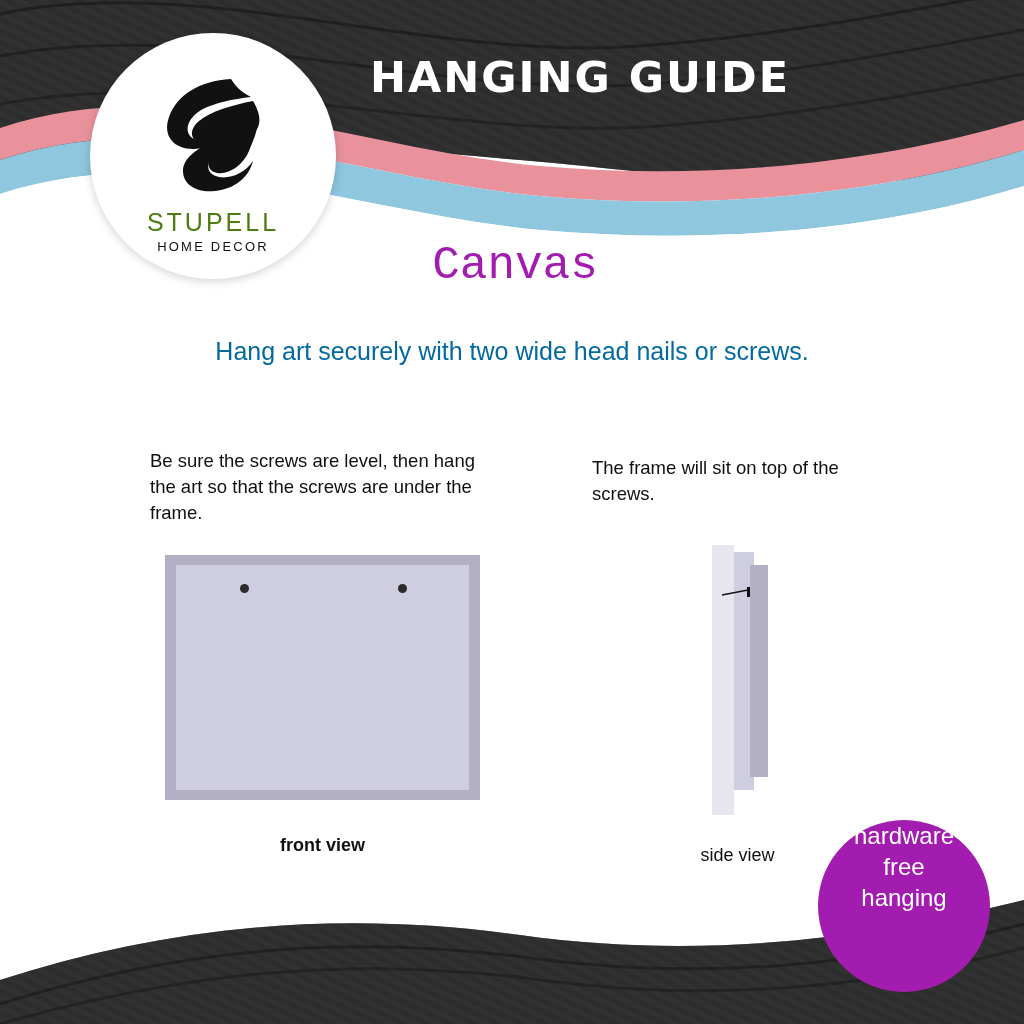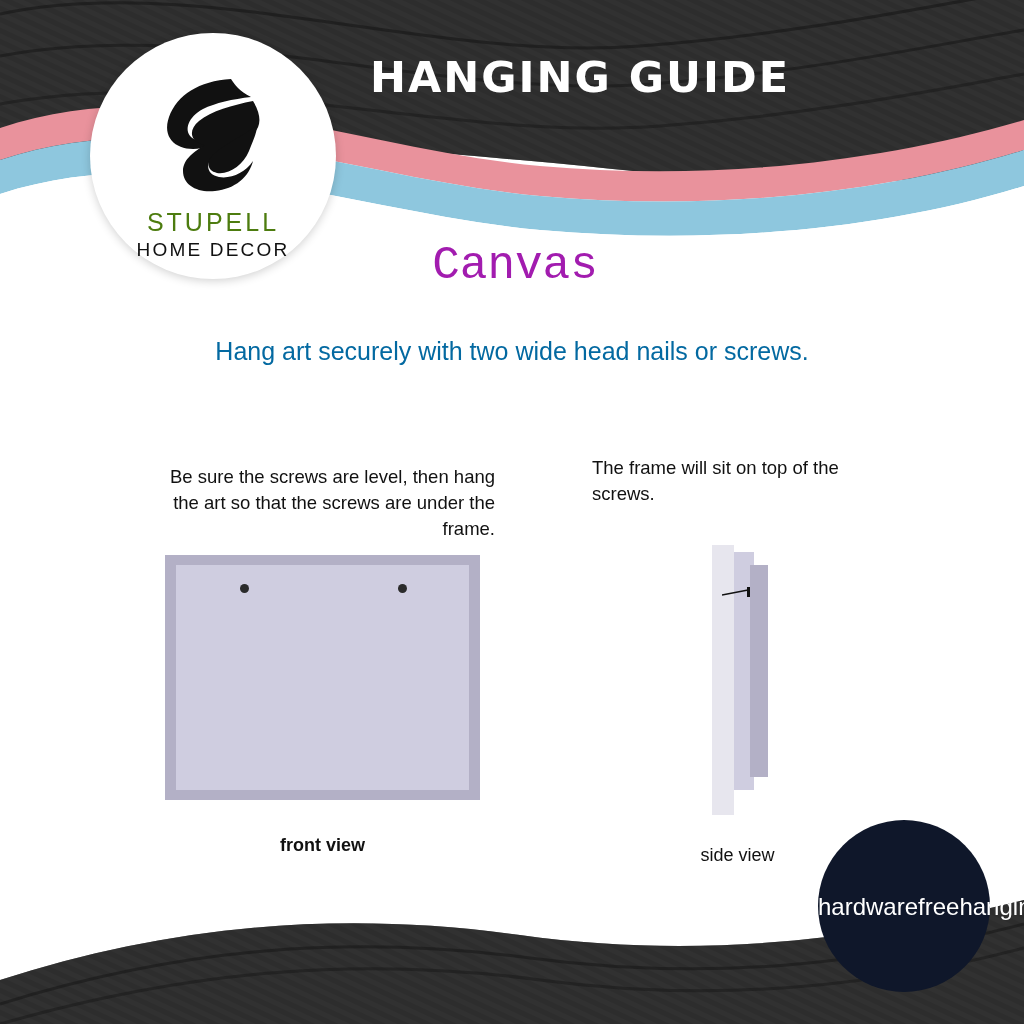--- a/index.html
+++ b/index.html
@@ -73,21 +73,21 @@
     letter-spacing: 3px;
     color: #4d7c0f;
     font-family: "Liberation Sans", sans-serif;
   }
   .logo-sub {
     position: absolute;
     left: 0;
     top: 206px;
     width: 100%;
     text-align: center;
-    font-size: 19px;
+    font-size: 13px;
     letter-spacing: 2.2px;
     color: #111111;
     font-family: "Liberation Sans", sans-serif;
   }
 
   
   .product-type {
     position: absolute;
     left: 350px;
     top: 240px;
@@ -112,22 +112,21 @@
     position: absolute;
     font-size: 18.5px;
     line-height: 26px;
     color: #111111;
     text-align: left;
   }
   .cap-front {
     left: 150px;
     top: 448px;
     width: 345px;
-    text-align: right;
-    margin-top: 16px;
+    text-align: left;
   }
   .cap-side {
     left: 592px;
     top: 455px;
     width: 290px;
   }
 
   
   .front-frame {
     position: absolute;
@@ -198,25 +197,25 @@
   }
 
   
   .hw-badge {
     position: absolute;
     left: 818px;
     top: 820px;
     width: 172px;
     height: 172px;
     border-radius: 50%;
-    background: #0f172a;
+    background: #a21caf;
     display: flex;
-    flex-direction: row;
+    flex-direction: column;
     align-items: center;
-    justify-content: space-between;
+    justify-content: flex-start;
     color: #ffffff;
     font-size: 24px;
     line-height: 31px;
     text-align: center;
   }
 </style>
 </head>
 <body>
 
 <div id="page">

